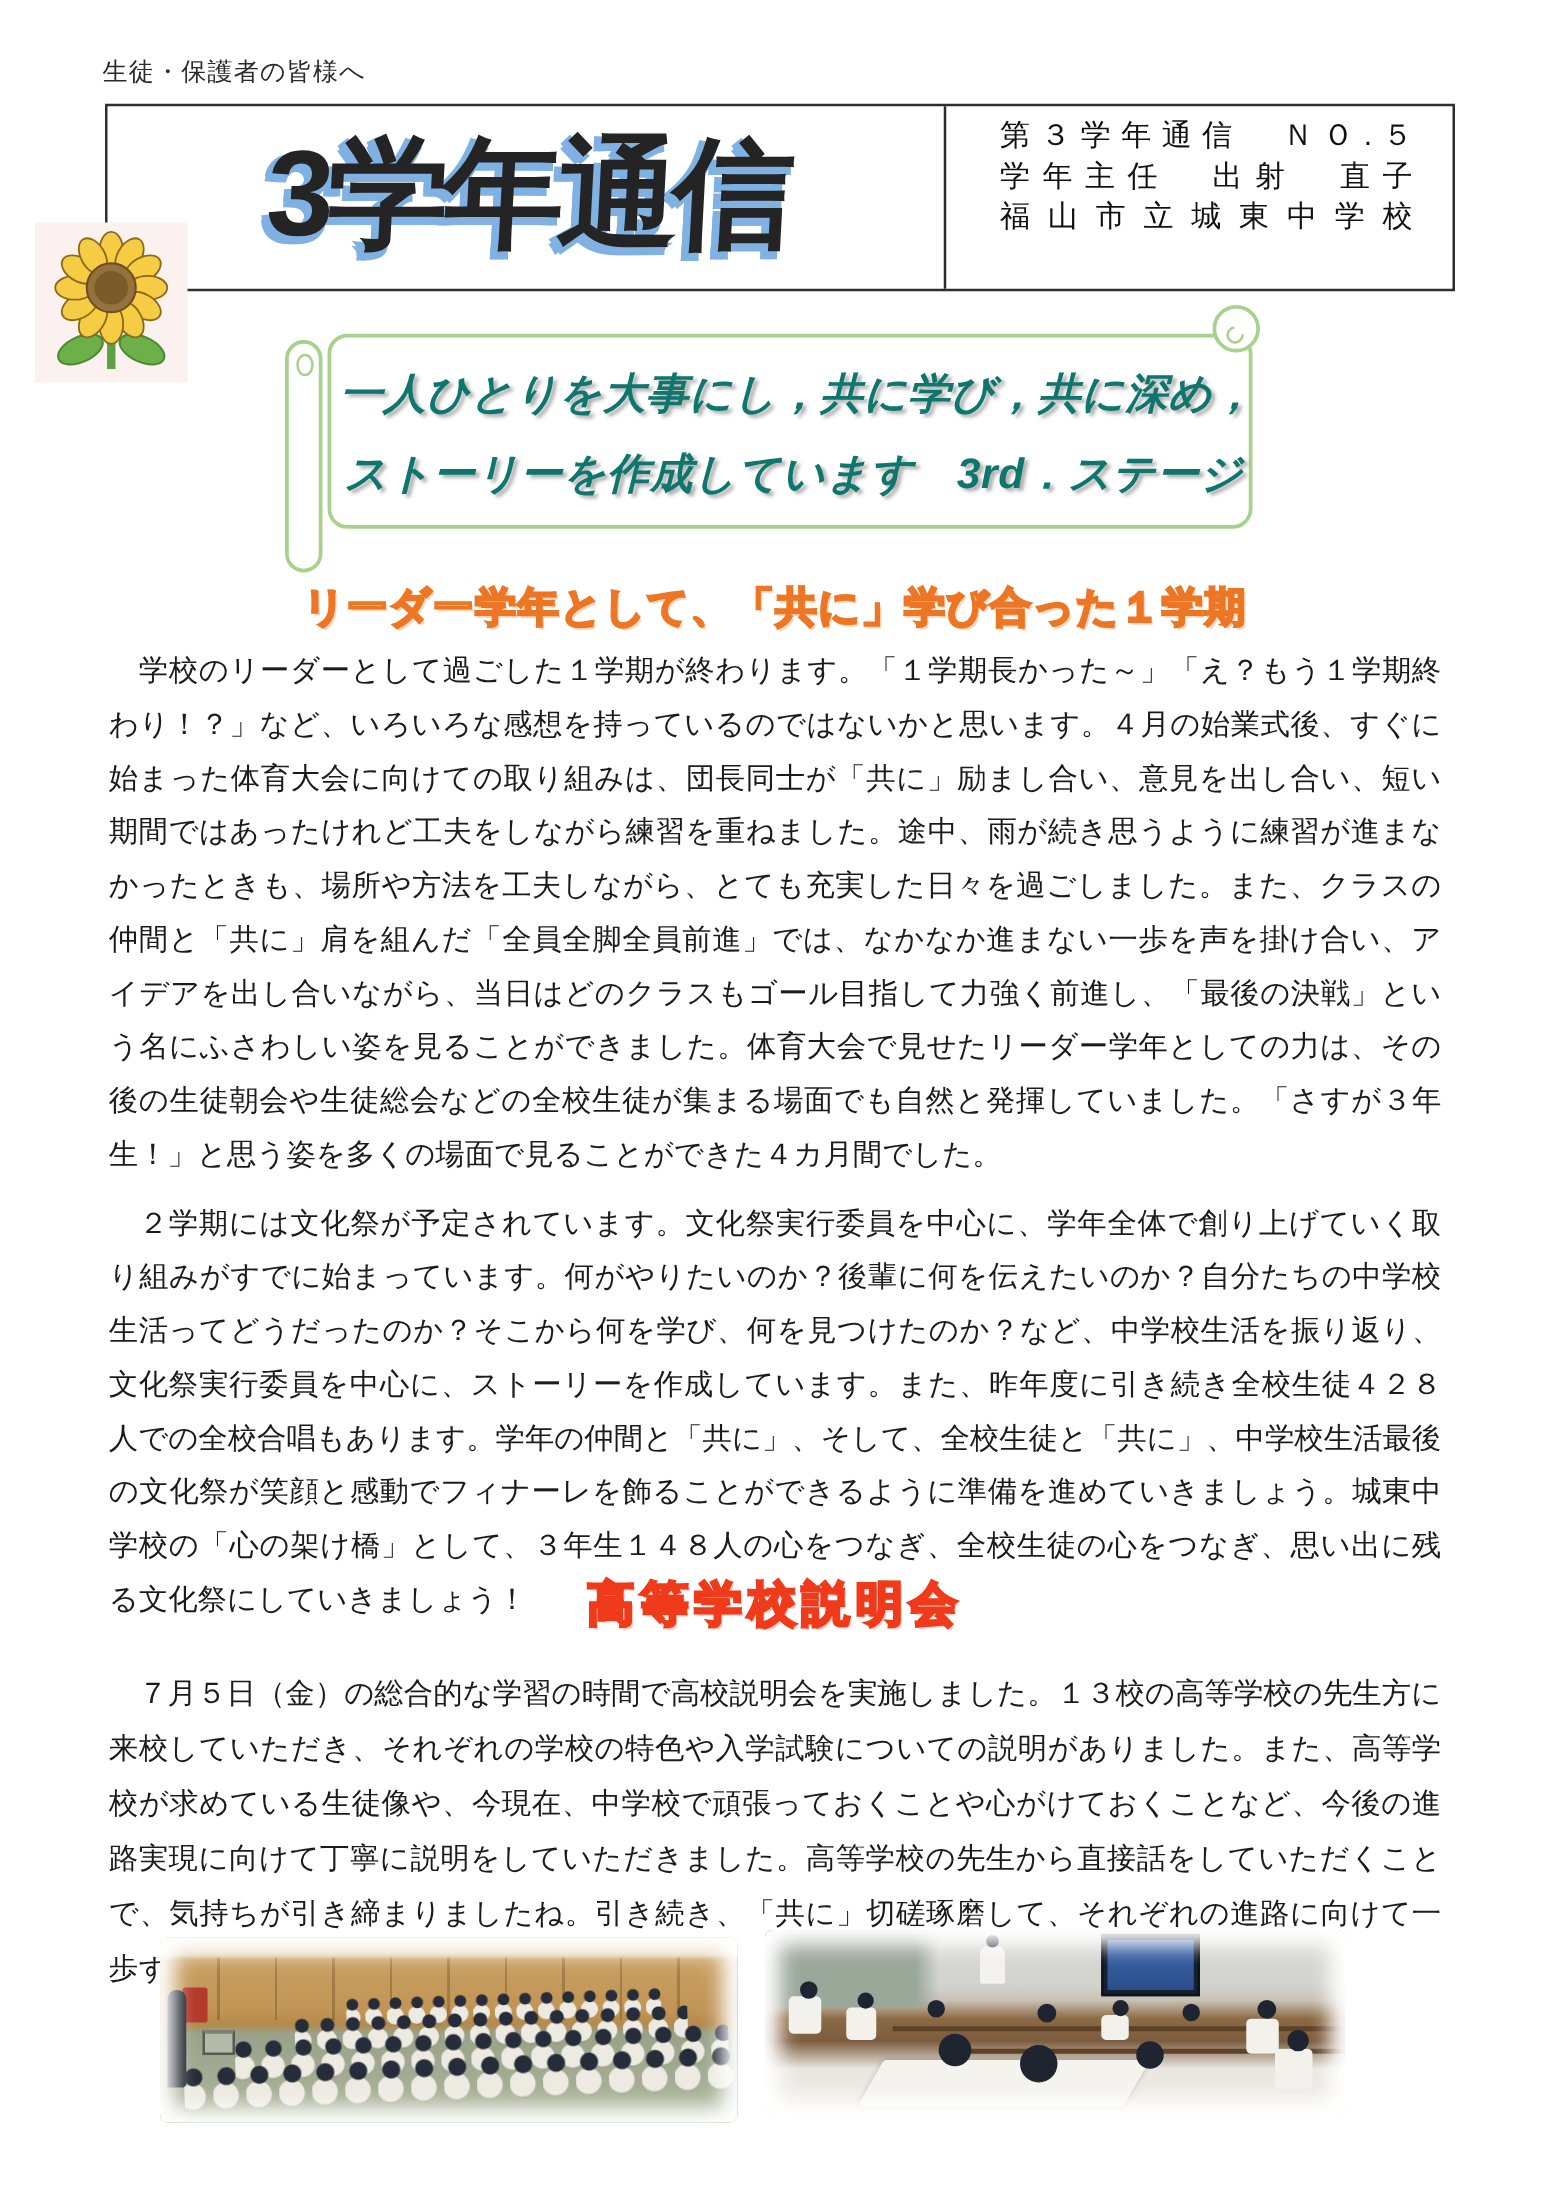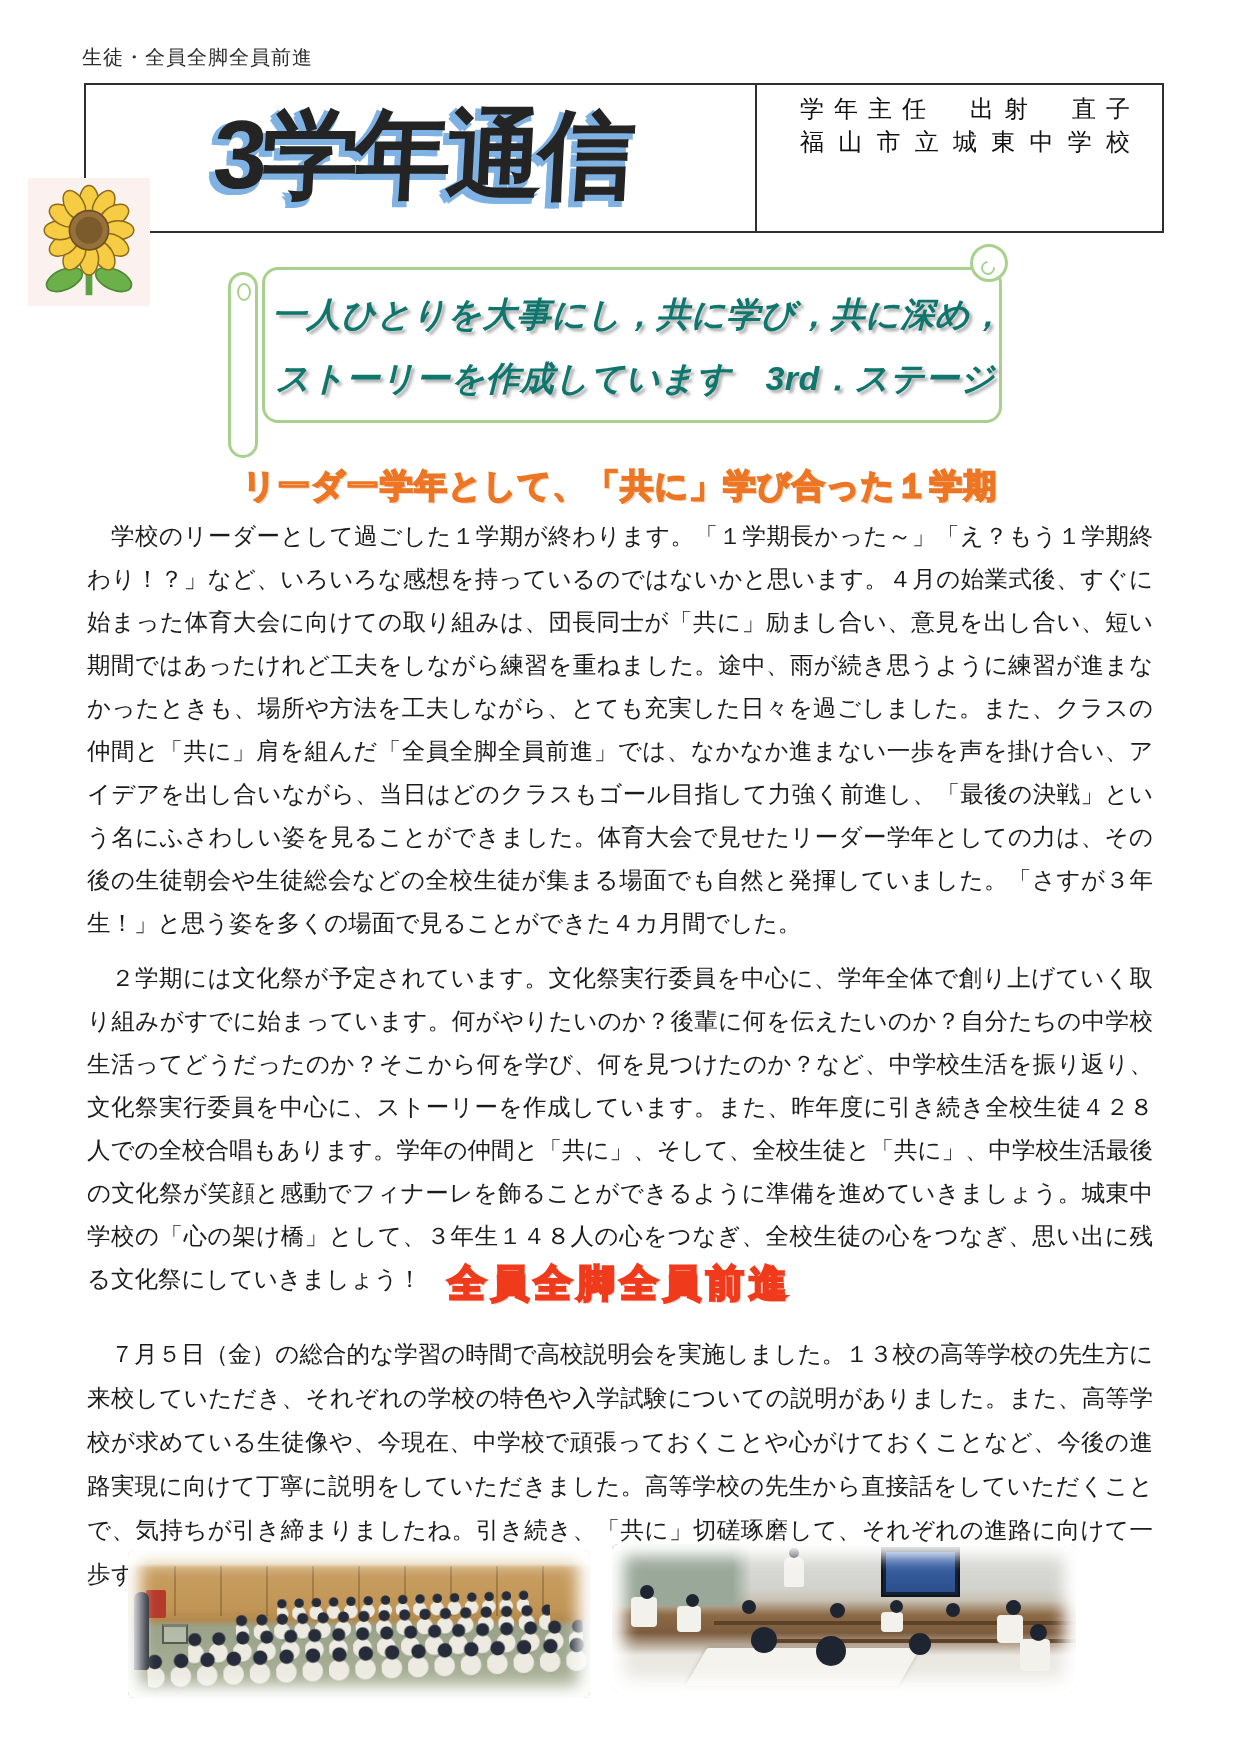--- a/index.html
+++ b/index.html
@@ -129,26 +129,27 @@
   .class-table{
     position:absolute;left:18%;top:70%;width:46%;height:26%;background:#f4f3ee;
     transform:skewX(-30deg);border-radius:2px;box-shadow:0 0 4px rgba(0,0,0,.2);
   }
 </style>
 </head>
 <body>
 
 <div class="page">
 
-  <div class="salutation">生徒・全員全脚全員前進</div>
+  <div class="salutation">生徒・保護者の皆様へ</div>
 
   <div class="header-box">
     <div class="newsletter-title">3学年通信</div>
     <div class="header-divider"></div>
     <div class="header-info">
+      <div class="hline">第３学年通信　ＮＯ.５</div>
       <div class="hline">学年主任　出射　直子</div>
       <div class="hline">福山市立城東中学校</div>
     </div>
   </div>
 
   <div class="sunflower-box">
     <svg width="112" height="118" viewBox="0 0 100 105">
       <rect x="47" y="58" width="6" height="42" fill="#5fa046"></rect>
       <ellipse cx="28" cy="86" rx="17" ry="9" fill="#6cb04a" stroke="#4c8a34" stroke-width="1.5" transform="rotate(-24 28 86)"></ellipse>
       <ellipse cx="72" cy="86" rx="17" ry="9" fill="#6cb04a" stroke="#4c8a34" stroke-width="1.5" transform="rotate(24 72 86)"></ellipse>
@@ -180,21 +181,21 @@
     <div class="banner-text banner-line1">一人ひとりを大事にし，共に学び，共に深め，</div>
     <div class="banner-text banner-line2">ストーリーを作成しています　3rd．ステージ</div>
   </div>
 
   <div class="heading-orange">リーダー学年として、「共に」学び合った１学期</div>
   <div class="bodyblock block1">
     <p>　学校のリーダーとして過ごした１学期が終わります。「１学期長かった～」「え？もう１学期終わり！？」など、いろいろな感想を持っているのではないかと思います。４月の始業式後、すぐに始まった体育大会に向けての取り組みは、団長同士が「共に」励まし合い、意見を出し合い、短い期間ではあったけれど工夫をしながら練習を重ねました。途中、雨が続き思うように練習が進まなかったときも、場所や方法を工夫しながら、とても充実した日々を過ごしました。また、クラスの仲間と「共に」肩を組んだ「全員全脚全員前進」では、なかなか進まない一歩を声を掛け合い、アイデアを出し合いながら、当日はどのクラスもゴール目指して力強く前進し、「最後の決戦」という名にふさわしい姿を見ることができました。体育大会で見せたリーダー学年としての力は、その後の生徒朝会や生徒総会などの全校生徒が集まる場面でも自然と発揮していました。「さすが３年生！」と思う姿を多くの場面で見ることができた４カ月間でした。</p>
     <p>　２学期には文化祭が予定されています。文化祭実行委員を中心に、学年全体で創り上げていく取り組みがすでに始まっています。何がやりたいのか？後輩に何を伝えたいのか？自分たちの中学校生活ってどうだったのか？そこから何を学び、何を見つけたのか？など、中学校生活を振り返り、文化祭実行委員を中心に、ストーリーを作成しています。また、昨年度に引き続き全校生徒４２８人での全校合唱もあります。学年の仲間と「共に」、そして、全校生徒と「共に」、中学校生活最後の文化祭が笑顔と感動でフィナーレを飾ることができるように準備を進めていきましょう。城東中学校の「心の架け橋」として、３年生１４８人の心をつなぎ、全校生徒の心をつなぎ、思い出に残る文化祭にしていきましょう！</p>
   </div>
 
-  <div class="heading-red">全員全脚全員前進</div>
+  <div class="heading-red">高等学校説明会</div>
   <div class="bodyblock block2">
     <p>　７月５日（金）の総合的な学習の時間で高校説明会を実施しました。１３校の高等学校の先生方に来校していただき、それぞれの学校の特色や入学試験についての説明がありました。また、高等学校が求めている生徒像や、今現在、中学校で頑張っておくことや心がけておくことなど、今後の進路実現に向けて丁寧に説明をしていただきました。高等学校の先生から直接話をしていただくことで、気持ちが引き締まりましたね。引き続き、「共に」切磋琢磨して、それぞれの進路に向けて一歩ずつ進んでいきましょう！</p>
   </div>
 
   <div class="ph ph-gym">
     <div class="gym-seams"></div>
     <div class="gym-cabinet"></div>
     <div class="gym-speaker"></div>
     <div class="gym-table"></div>
     <div class="crowd r1"></div>

